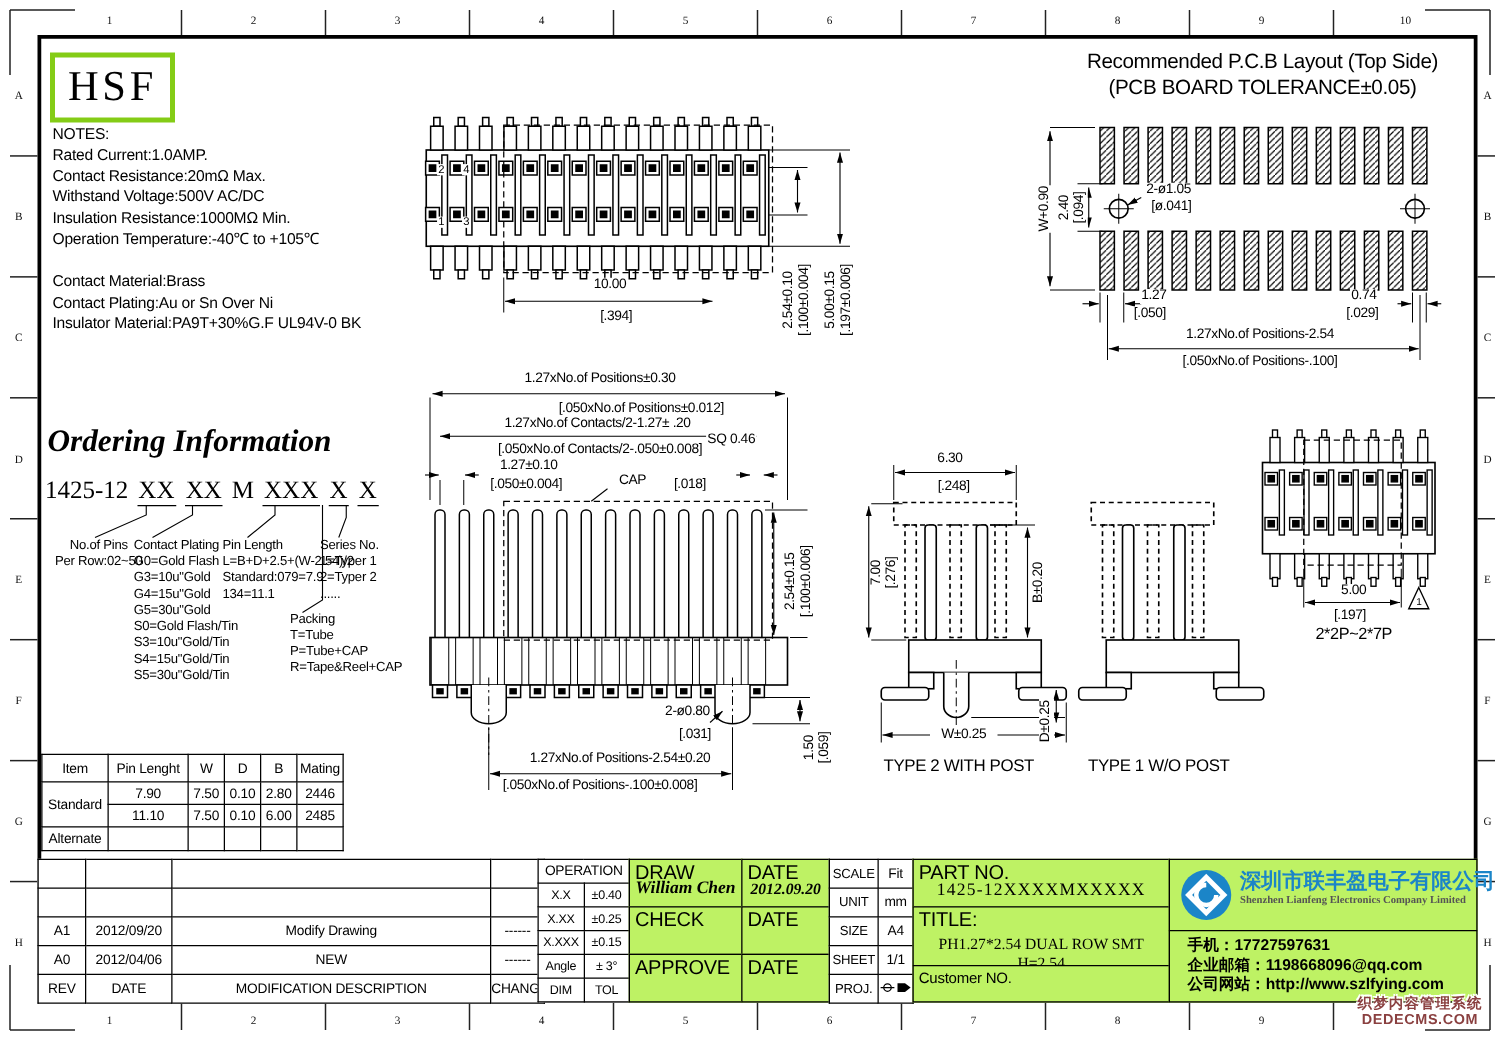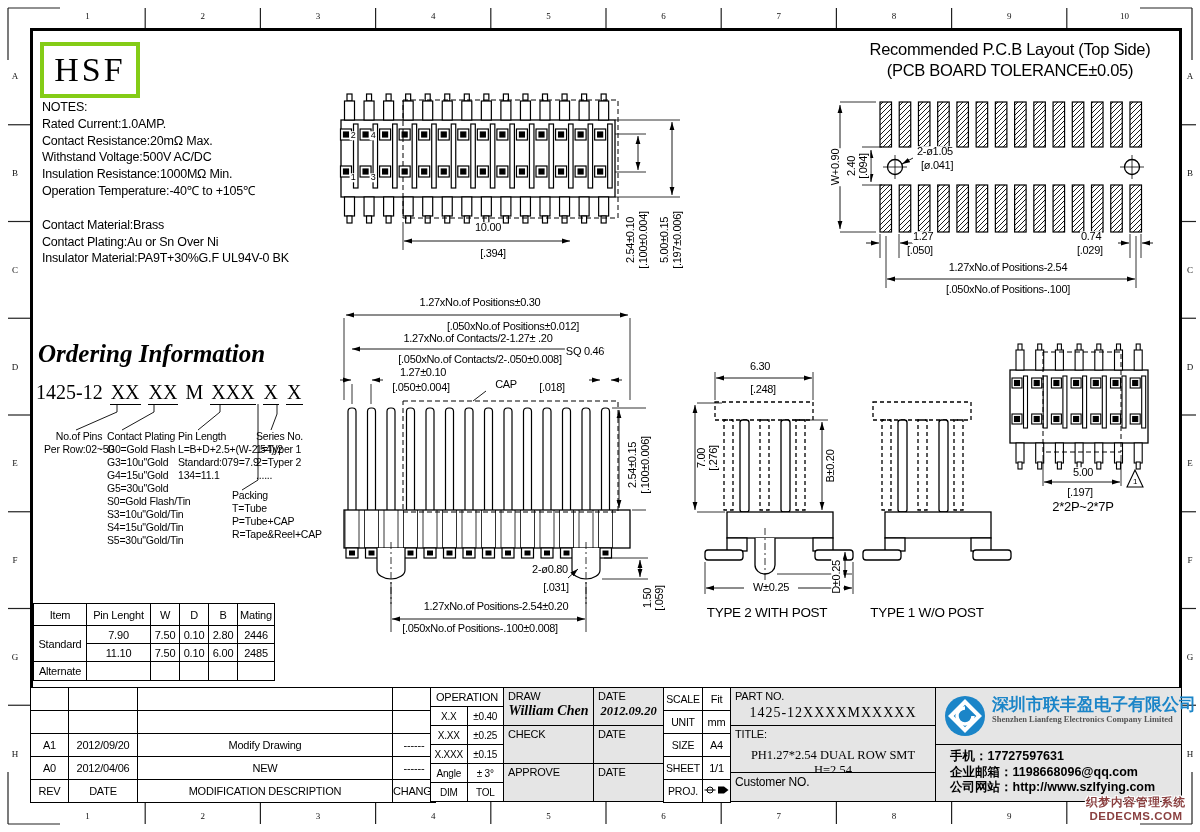--- a/index.html
+++ b/index.html
@@ -13,22 +13,22 @@
   .pcb-title{position:absolute;left:836px;width:348px;text-align:center;font-size:16.5px;z-index:2;letter-spacing:-0.3px}
   #ord-title{position:absolute;left:38px;top:340px;font-family:"Liberation Serif",serif;font-style:italic;font-weight:bold;font-size:25px;z-index:2}
   #part-line{position:absolute;left:36px;top:381px;font-family:"Liberation Serif",serif;font-size:20px;z-index:2;display:flex;gap:7px}
   #part-line .u{border-bottom:1.6px solid #000;padding:0 1px}
   .ordcol{position:absolute;font-size:10.5px;line-height:13px;z-index:2;letter-spacing:-0.2px}
   .lbl{position:absolute;font-size:11px;line-height:1.05;white-space:nowrap;background:#fff;padding:0 1px;transform:translate(-50%,-50%);z-index:5;letter-spacing:-0.3px}
   .lbl.la{transform:translate(0,-50%)}
   .lbl.rot{transform:translate(-50%,-50%) rotate(-90deg)}
   table.grid{position:absolute;border-collapse:collapse;z-index:4;background:#fff;table-layout:fixed}
   table.grid td{border:1.4px solid #000;font-size:11px;text-align:center;padding:0;overflow:hidden;letter-spacing:-0.2px}
-  .tb{position:absolute;border:1.4px solid #000;box-sizing:border-box;z-index:4;background:#e5e5e5}
-  .tb .cap{position:absolute;left:4px;top:2px;font-size:11px;letter-spacing:-0.2px}
+  .tb{position:absolute;border:1.4px solid #000;box-sizing:border-box;z-index:4;background:#bef264}
+  .tb .cap{position:absolute;left:4px;top:2px;font-size:16px;letter-spacing:-0.2px}
   .sig{font-family:"Liberation Serif",serif;font-style:italic;font-weight:bold}
   #company-cn{font-family:"Liberation Serif",serif;font-weight:bold;font-size:17px;line-height:19px;white-space:nowrap}
   #company-en{font-family:"Liberation Serif",serif;font-weight:bold;font-size:8.5px;color:#555;white-space:nowrap}
   .contact-line{font-size:12.5px;font-weight:bold;line-height:15.5px;white-space:nowrap}
   #watermark{position:absolute;left:1076px;top:795px;width:120px;text-align:center;z-index:9;color:#8a4040;font-weight:bold;
     text-shadow:-1px -1px 0 #fff,1px -1px 0 #fff,-1px 1px 0 #fff,1px 1px 0 #fff}
   #watermark .w1{font-size:11.5px;letter-spacing:1px}
   #watermark .w2{font-size:11.5px;letter-spacing:.5px}
 </style>
 </head>

